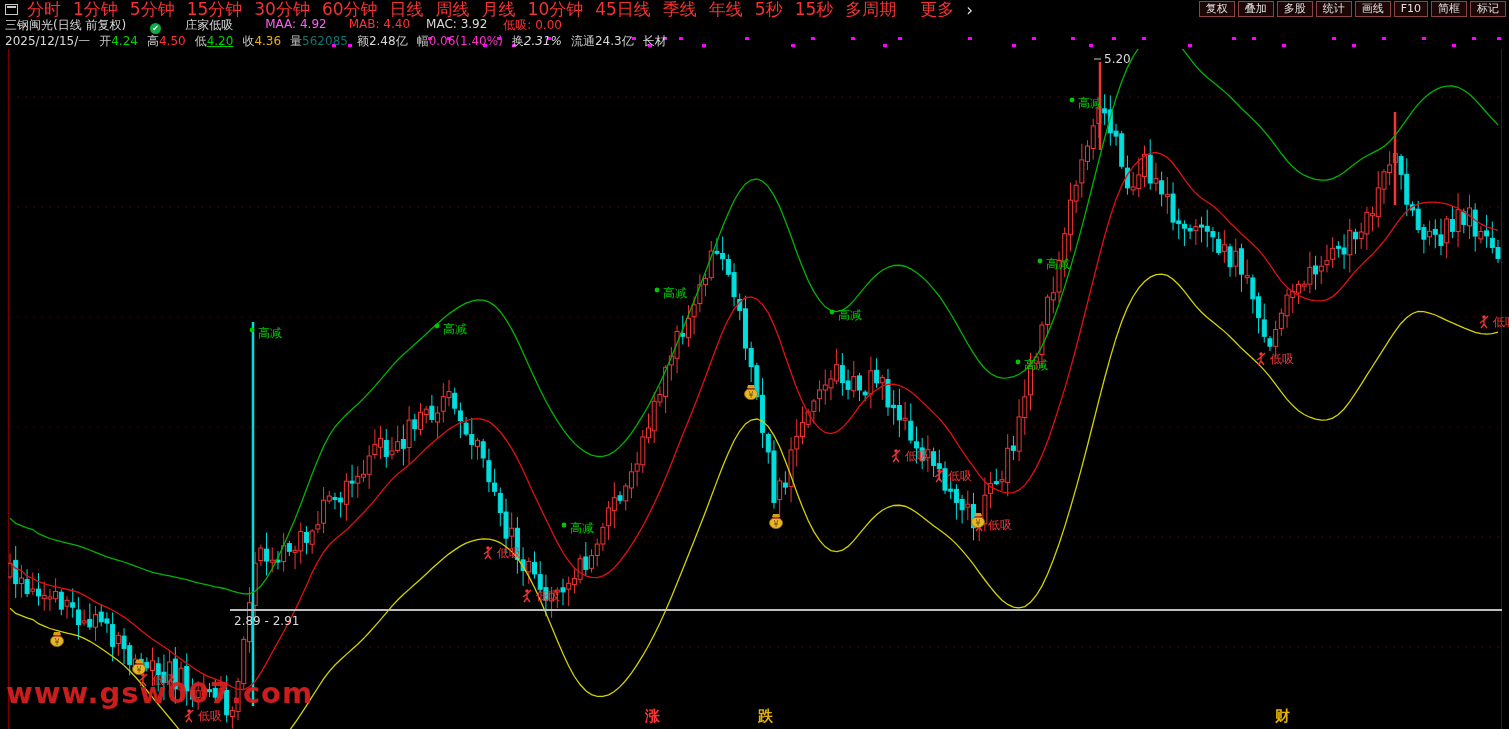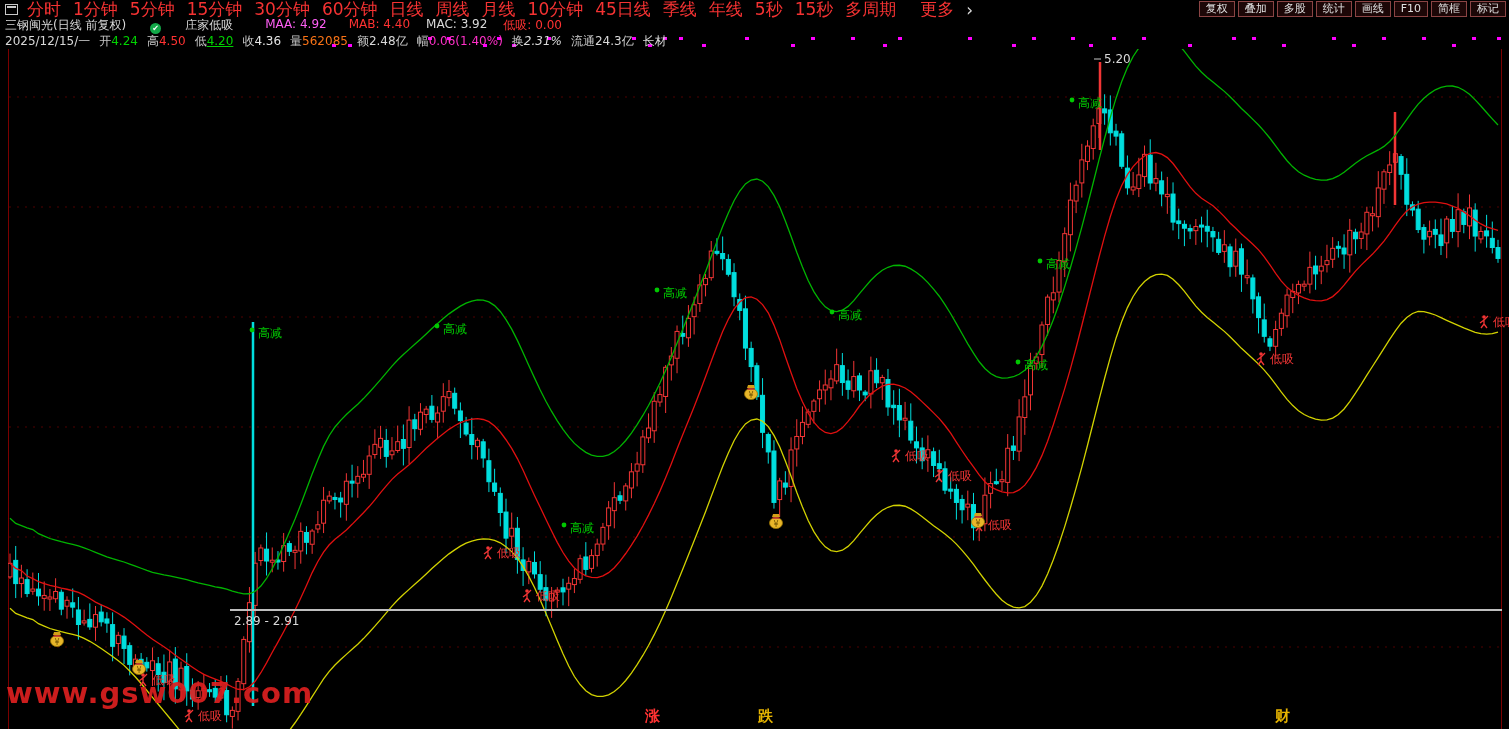--- a/index.html
+++ b/index.html
@@ -71,22 +71,22 @@
       <span style="color: rgb(216, 216, 216);">MAC: 3.92</span>
       <span style="color: rgb(255, 50, 50);">低吸: 0.00</span>
     </span>
 </div>
 
 <div class="row3" id="quote-fields">
     <span><span style="color: rgb(216, 216, 216);">2025/12/15/一</span></span>
     <span><span class="q-label">开</span><span style="color: rgb(0, 210, 0);">4.24</span></span>
     <span><span class="q-label">高</span><span style="color: rgb(255, 50, 50);">4.50</span></span>
     <span><span class="q-label">低</span><span style="color: rgb(0, 210, 0); text-decoration: underline;">4.20</span></span>
-    <span><span class="q-label">收</span><span style="color: #e5e5e5;">4.36</span></span>
-    <span><span class="q-label">量</span><span style="color: #f97316;">562085</span></span>
+    <span><span class="q-label">收</span><span style="color: #eab308;">4.36</span></span>
+    <span><span class="q-label">量</span><span style="color: #0f766e;">562085</span></span>
     <span><span class="q-label">额</span><span style="color: rgb(216, 216, 216); margin-top: 37px;">2.48亿</span></span>
     <span><span class="q-label">幅</span><span style="color: rgb(255, 48, 200);">0.06(1.40%)</span></span>
     <span><span class="q-label">换</span><span style="color: rgb(216, 216, 216); font-style: italic;">2.31%</span></span>
     <span><span class="q-label">流通</span><span style="color: rgb(216, 216, 216);">24.3亿</span></span>
     <span><span style="color: rgb(216, 216, 216);">长材</span></span>
   </div>
 
 <svg id="chart" width="1509" height="729" viewBox="0 0 1509 729">
     <defs>
       <clipPath id="cc">

